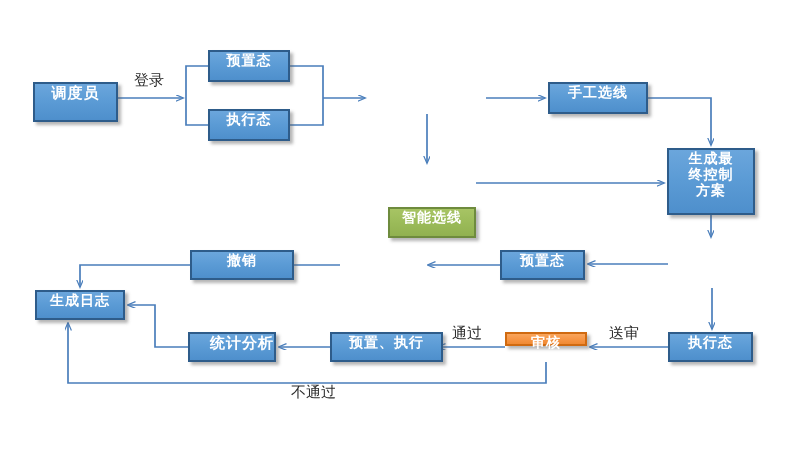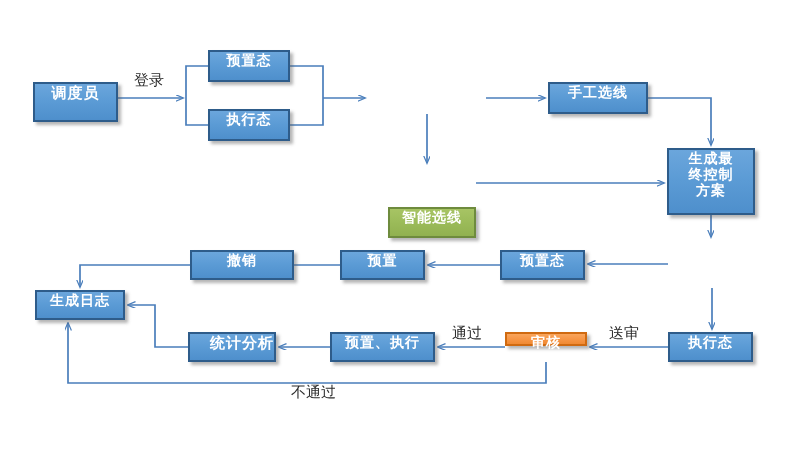--- a/index.html
+++ b/index.html
@@ -170,37 +170,34 @@
     <span class="txt">生成最
 终控制
 方案</span>
   </div>
 
 
   <div class="node blue" style="left:500px;top:250px;width:85px;height:30px;font-size:14px;">
     <span class="txt">预置态</span>
   </div>
 
-  <div class="node blue" style="left:340px;top:250px;width:85px;height:30px;font-size:14px;">
-    <span class="txt">预置</span>
-  </div>
 
   <div class="node blue" style="left:190px;top:250px;width:104px;height:30px;font-size:14px;">
     <span class="txt">撤销</span>
   </div>
 
   <div class="node blue" style="left:35px;top:290px;width:90px;height:30px;font-size:14px;">
     <span class="txt">生成日志</span>
   </div>
 
   <div class="node blue" style="left:188px;top:332px;width:88px;height:30px;font-size:15px;padding-left:20px;">
     <span class="txt">统计分析</span>
   </div>
 
-  <div class="node blue" style="left:330px;top:332px;width:105px;height:30px;font-size:14px;">
+  <div class="node blue" style="left:330px;top:332px;width:113px;height:30px;font-size:14px;">
     <span class="txt">预置、执行</span>
   </div>
 
   <div class="node orange" style="left:505px;top:332px;width:82px;height:14px;font-size:14px;">
     <span class="txt">审核</span>
   </div>
 
   <div class="node blue" style="left:668px;top:332px;width:85px;height:30px;font-size:14px;">
     <span class="txt">执行态</span>
   </div>

